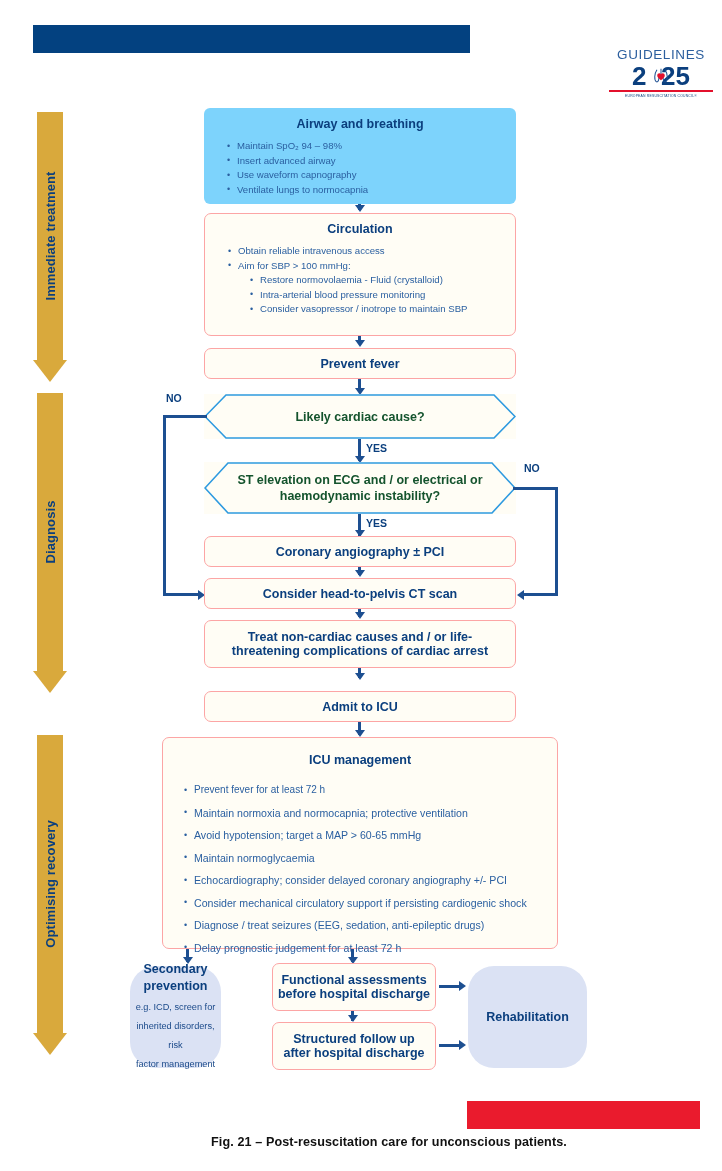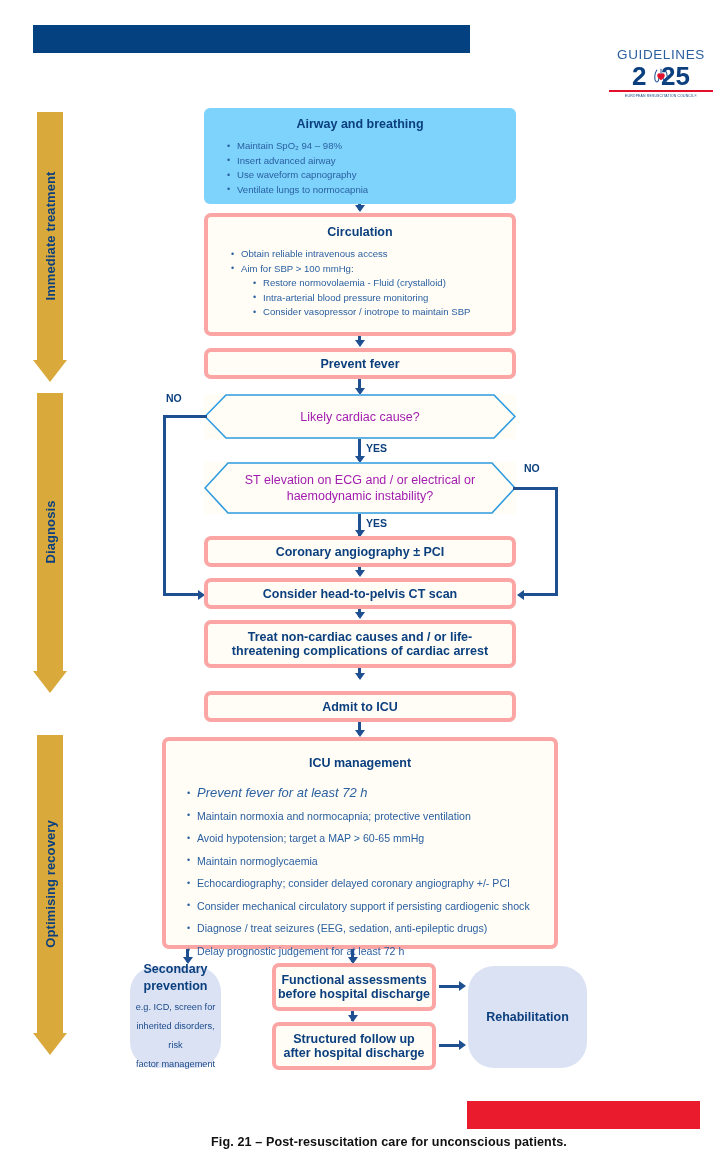--- a/index.html
+++ b/index.html
@@ -98,21 +98,21 @@
     font-weight:bold;
     font-size:13px;
     letter-spacing:0.1px;
   }
 
   
   .node{
     position:absolute;
     box-sizing:border-box;
     background:#fffdf5;
-    border:4px solid #fca5a5;
+    border:1px solid #fca5a5;
     border-radius:7px;
     color:#0b3f7e;
   }
   .node .title{
     font-weight:bold;
     font-size:12.5px;
     text-align:center;
     color:#0b3f7e;
   }
   .node ul{
@@ -145,24 +145,24 @@
   .node.centered{
     display:flex;align-items:center;justify-content:center;
     text-align:center;
   }
 
   
   .hex{
     position:absolute;
     box-sizing:border-box;
     background:#fffdf5;
-    color:#a21caf;
+    color:#14532d;
     display:flex;align-items:center;justify-content:center;
     text-align:center;
-    font-weight:normal;
+    font-weight:bold;
     font-size:12.5px;
   }
   .hex .hexbg{
     position:absolute;left:0;top:0;width:100%;height:100%;
   }
   .hex .hextext{position:relative;z-index:2;line-height:16px;}
 
   
   .pill{
     position:absolute;
@@ -359,21 +359,21 @@
 
   <div class="node centered" style="left:204px;top:691px;width:312px;height:31px;">
     <div class="title">Admit to ICU</div>
   </div>
   <div class="vline" style="left:358px;top:722px;height:13px;"></div>
   <div class="arrowdown" style="left:355px;top:730px;"></div>
 
   <div class="node" style="left:162px;top:737px;width:396px;height:212px;padding:15px 0 0 0;">
     <div class="title">ICU management</div>
     <ul style="margin-top:12px;padding-left:20px;">
-      <li style="font-size:13px;line-height:22.5px;font-style:italic;">Prevent fever for at least 72 h</li>
+      <li style="font-size:10px;line-height:22.5px;">Prevent fever for at least 72 h</li>
       <li style="font-size:10.6px;line-height:22.5px;">Maintain normoxia and normocapnia; protective ventilation</li>
       <li style="font-size:10.6px;line-height:22.5px;">Avoid hypotension; target a MAP &gt; 60-65 mmHg</li>
       <li style="font-size:10.6px;line-height:22.5px;">Maintain normoglycaemia</li>
       <li style="font-size:10.6px;line-height:22.5px;">Echocardiography; consider delayed coronary angiography +/- PCI</li>
       <li style="font-size:10.6px;line-height:22.5px;padding-right:18px;">Consider mechanical circulatory support if persisting cardiogenic shock</li>
       <li style="font-size:10.6px;line-height:22.5px;">Diagnose / treat seizures (EEG, sedation, anti-epileptic drugs)</li>
       <li style="font-size:10.6px;line-height:22.5px;">Delay prognostic judgement for at least 72 h</li>
     </ul>
   </div>
 

